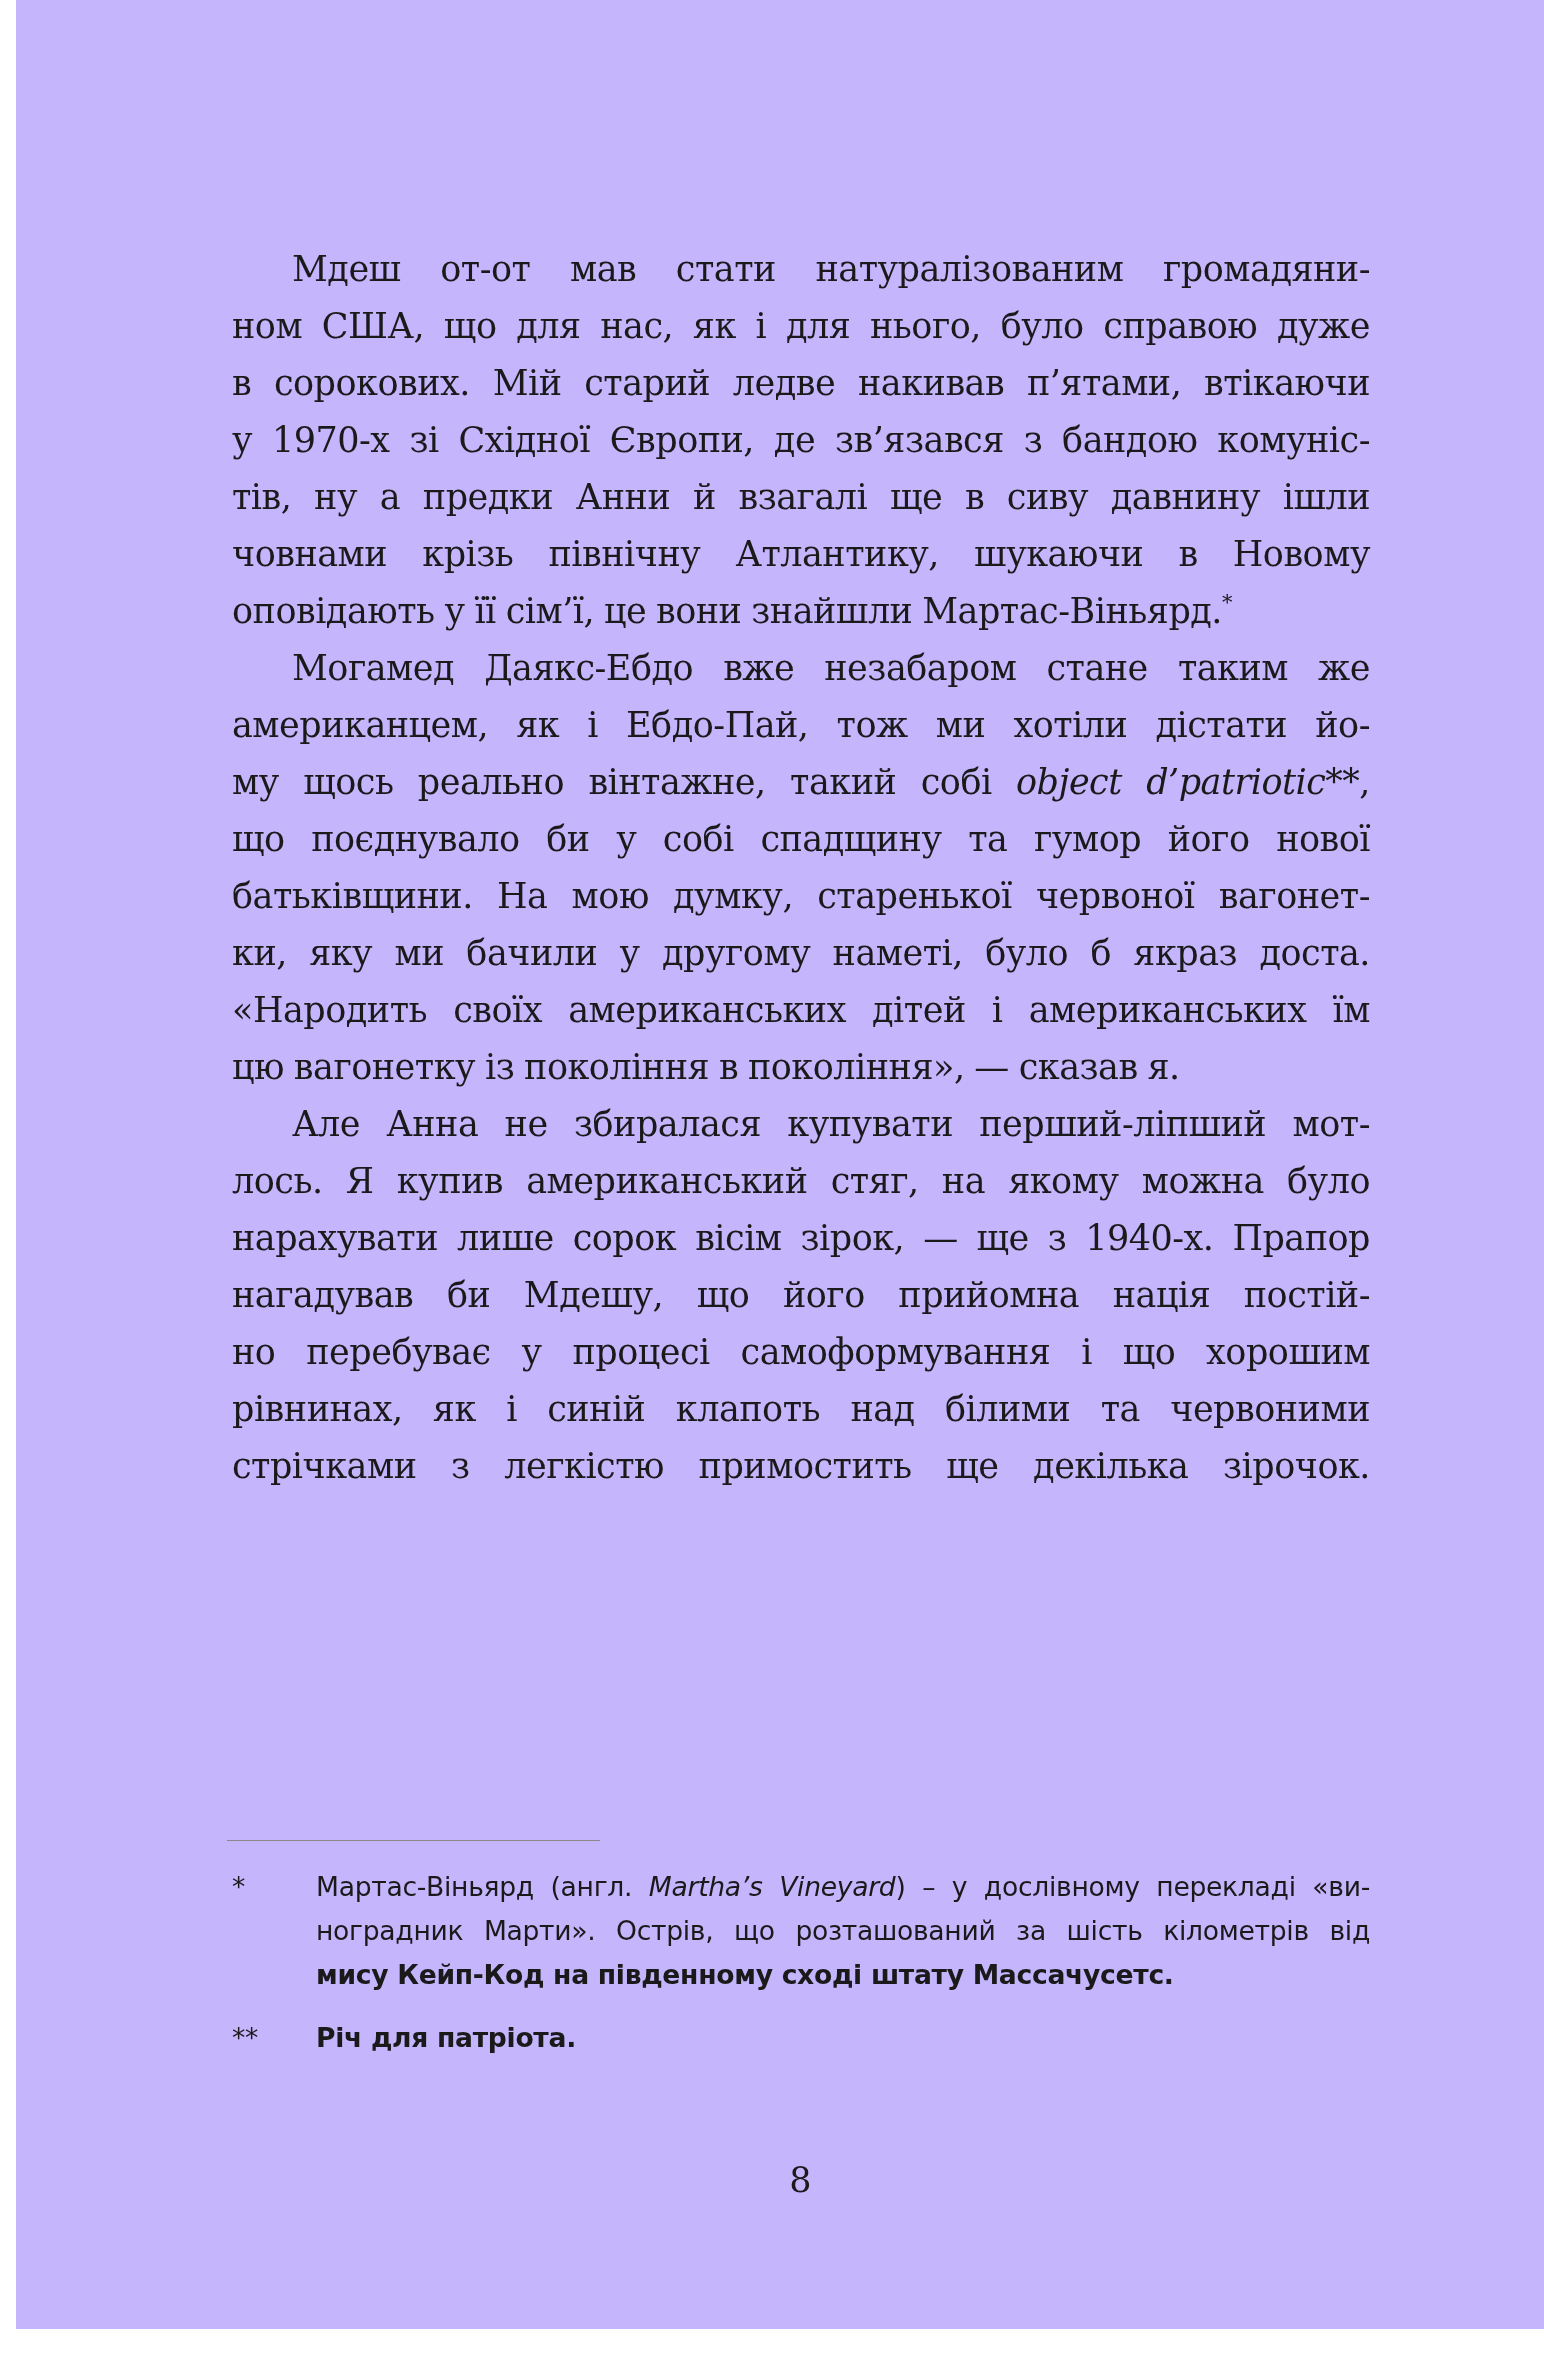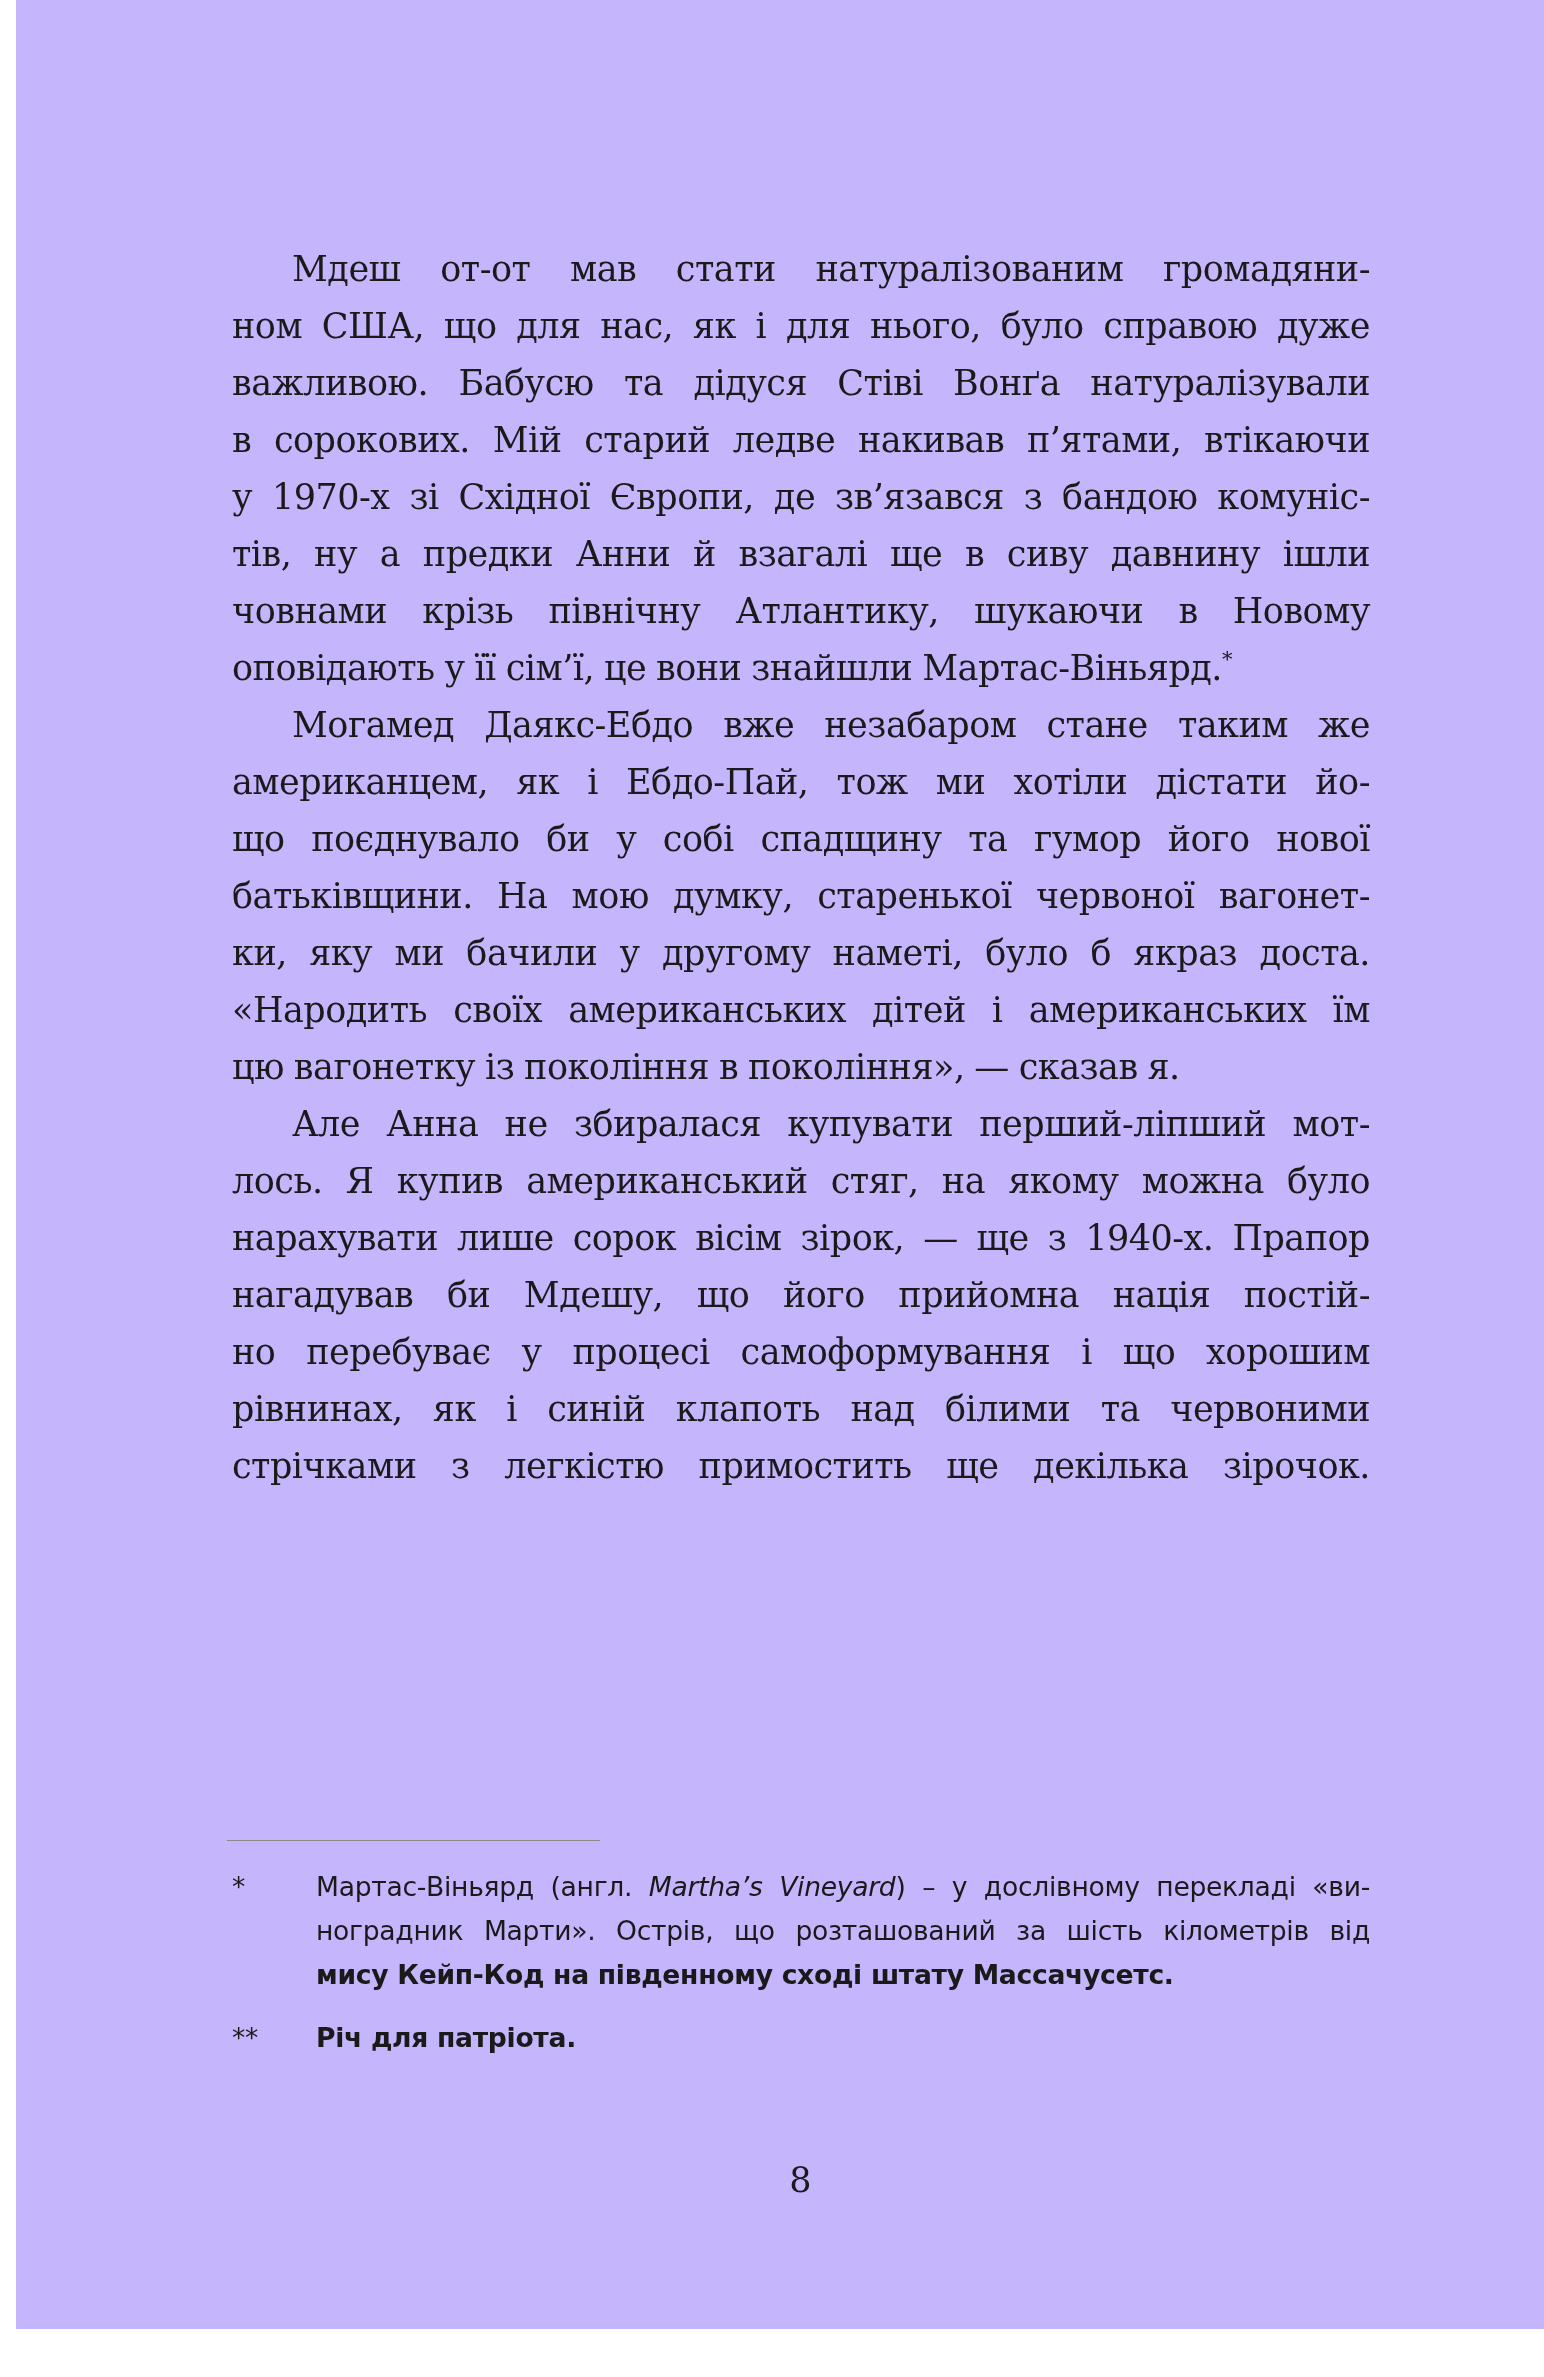--- a/index.html
+++ b/index.html
@@ -118,31 +118,31 @@
 </head>
 <body>
 
 <div class="page">
 
   <div class="body-text">
 
     <div>
       <span class="line indent">Мдеш от-от мав стати натуралізованим громадяни-</span>
       <span class="line">ном США, що для нас, як і для нього, було справою дуже</span>
-      <span class="line">важливою. Бабусю та дідуся Стіві Вонґа натуралізували</span>
       <span class="line">в сорокових. Мій старий ледве накивав п’ятами, втікаючи</span>
       <span class="line">у 1970-х зі Східної Європи, де зв’язався з бандою комуніс-</span>
       <span class="line">тів, ну а предки Анни й взагалі ще в сиву давнину ішли</span>
       <span class="line">човнами крізь північну Атлантику, шукаючи в Новому</span>
       <span class="line last"><span>оповідають у її сім’ї, це вони знайшли Мартас-Віньярд.</span><span class="sup">*</span></span>
     </div>
 
     <div>
       <span class="line indent">Могамед Даякс-Ебдо вже незабаром стане таким же</span>
       <span class="line">американцем, як і Ебдо-Пай, тож ми хотіли дістати йо-</span>
+      <span class="line"><span>му щось реально вінтажне, такий собі </span><span class="it">object d’patriotic</span><span class="it">**</span><span>,</span></span>
       <span class="line">що поєднувало би у собі спадщину та гумор його нової</span>
       <span class="line">батьківщини. На мою думку, старенької червоної вагонет-</span>
       <span class="line">ки, яку ми бачили у другому наметі, було б якраз доста.</span>
       <span class="line">«Народить своїх американських дітей і американських їм</span>
       <span class="line last">цю вагонетку із покоління в покоління», — сказав я.</span>
     </div>
 
     <div>
       <span class="line indent">Але Анна не збиралася купувати перший-ліпший мот-</span>
       <span class="line">лось. Я купив американський стяг, на якому можна було</span>

